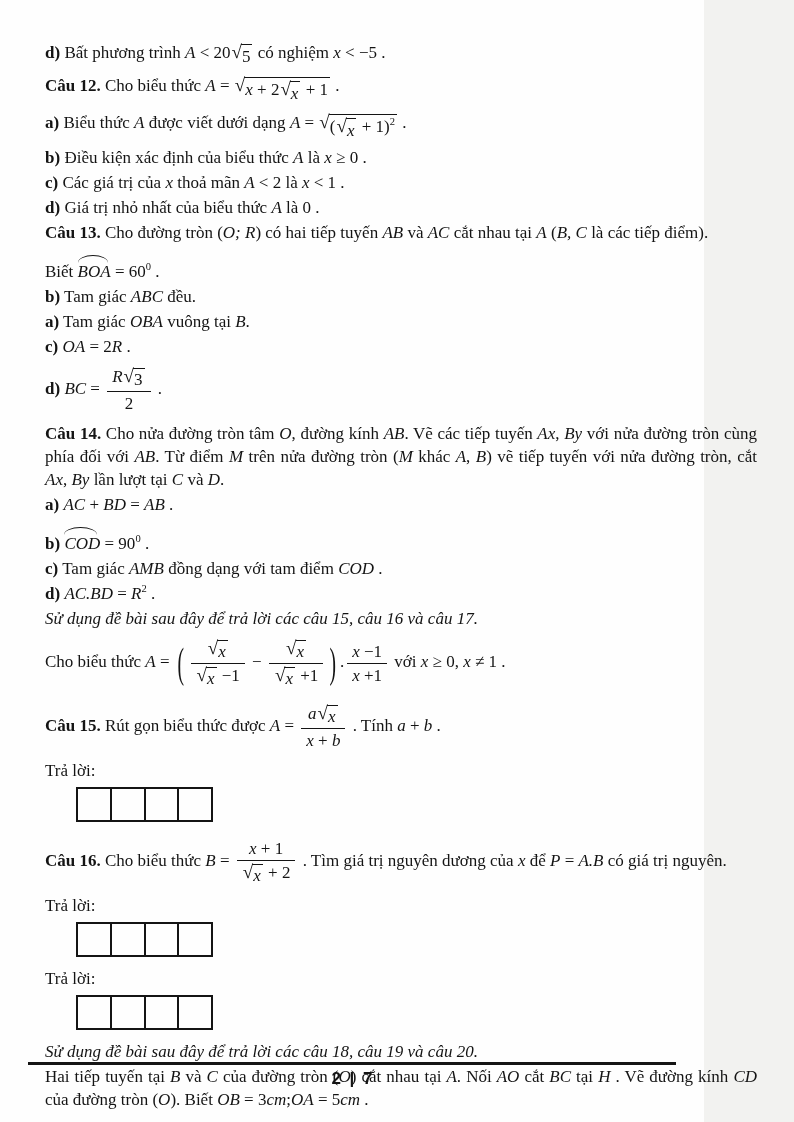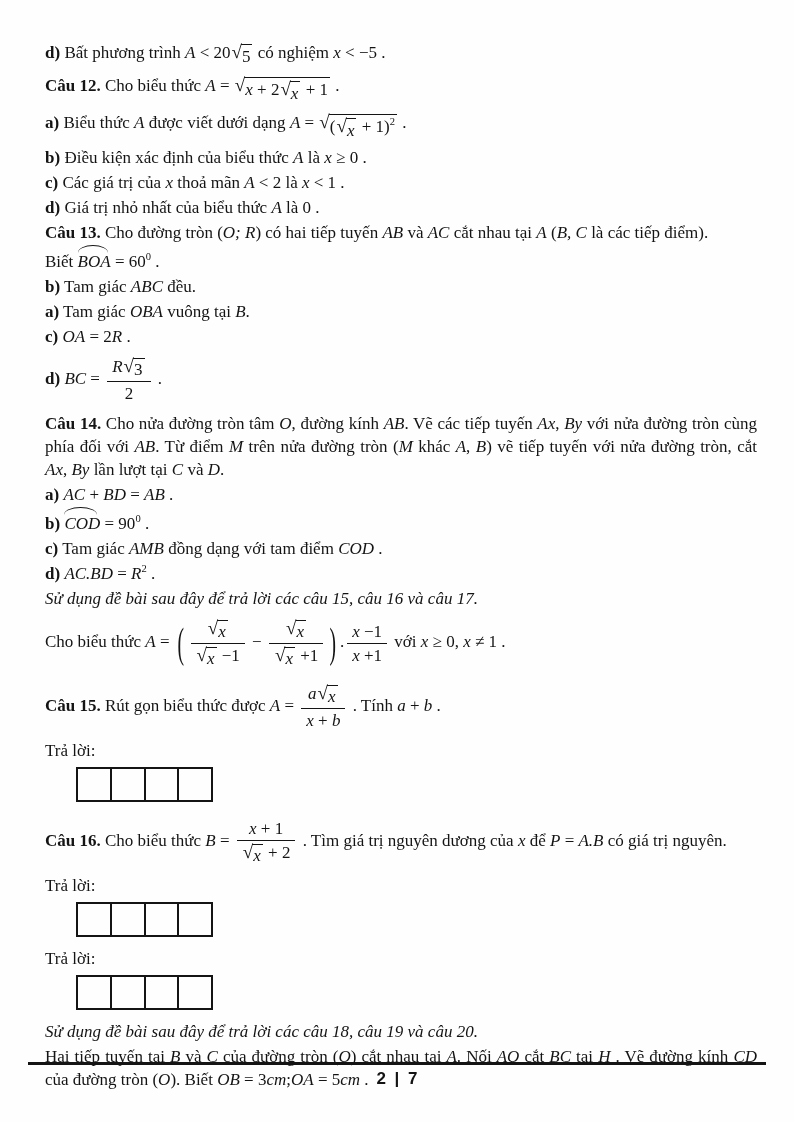--- a/index.html
+++ b/index.html
@@ -5,21 +5,21 @@
   html, body { margin: 0; padding: 0; }
   body {
     width: 794px; height: 1122px;
     background: #f2f2f0;
     font-family: "Liberation Serif", serif;
     color: #141414;
     overflow: hidden;
   }
   .page {
     position: relative;
-    width: 794px; height: 1122px;
+    width: 704px; height: 1122px;
     background: #fefefe;
   }
   .content {
     position: absolute;
     left: 45px; top: 38px;
     width: 712px;
   }
   .line {
     font-size: 17px;
     line-height: 23px;
@@ -62,21 +62,21 @@
     line-height: 21px;
   }
   .frac-n { border-bottom: 1.5px solid #141414; padding: 0 5px 1px; }
   .frac-d { padding: 1px 5px 0; }
   
   .arc {
     position: relative;
     font-style: italic;
     display: inline-block;
     padding-top: 2px;
-    margin-top: 2px;
+    margin-top: 12px;
   }
   .arc::before {
     content: "";
     position: absolute;
     left: 0; right: 3px; top: -3px;
     height: 7px;
     border-top: 1.7px solid #141414;
     border-radius: 50% 50% 0 0 / 100% 100% 0 0;
   }
   

